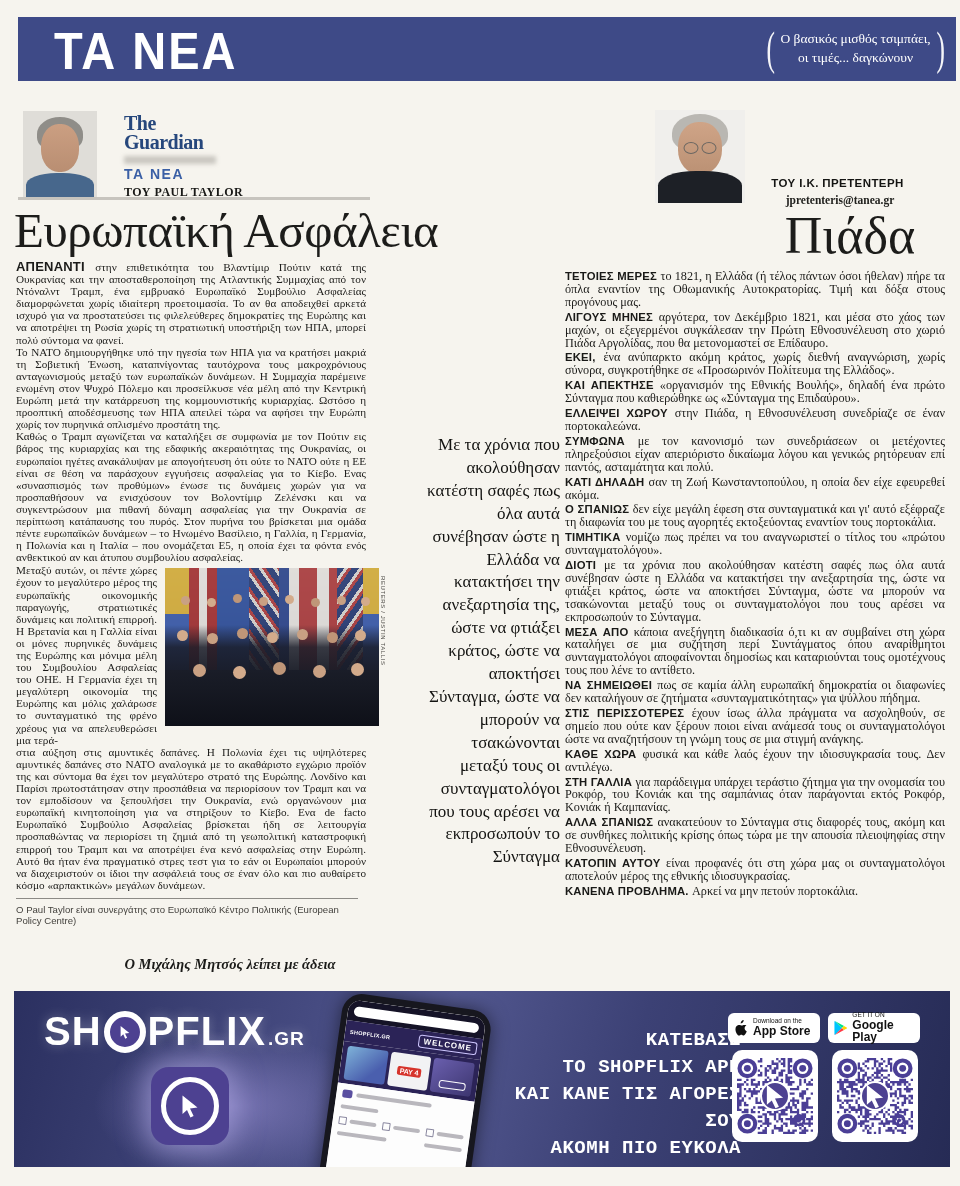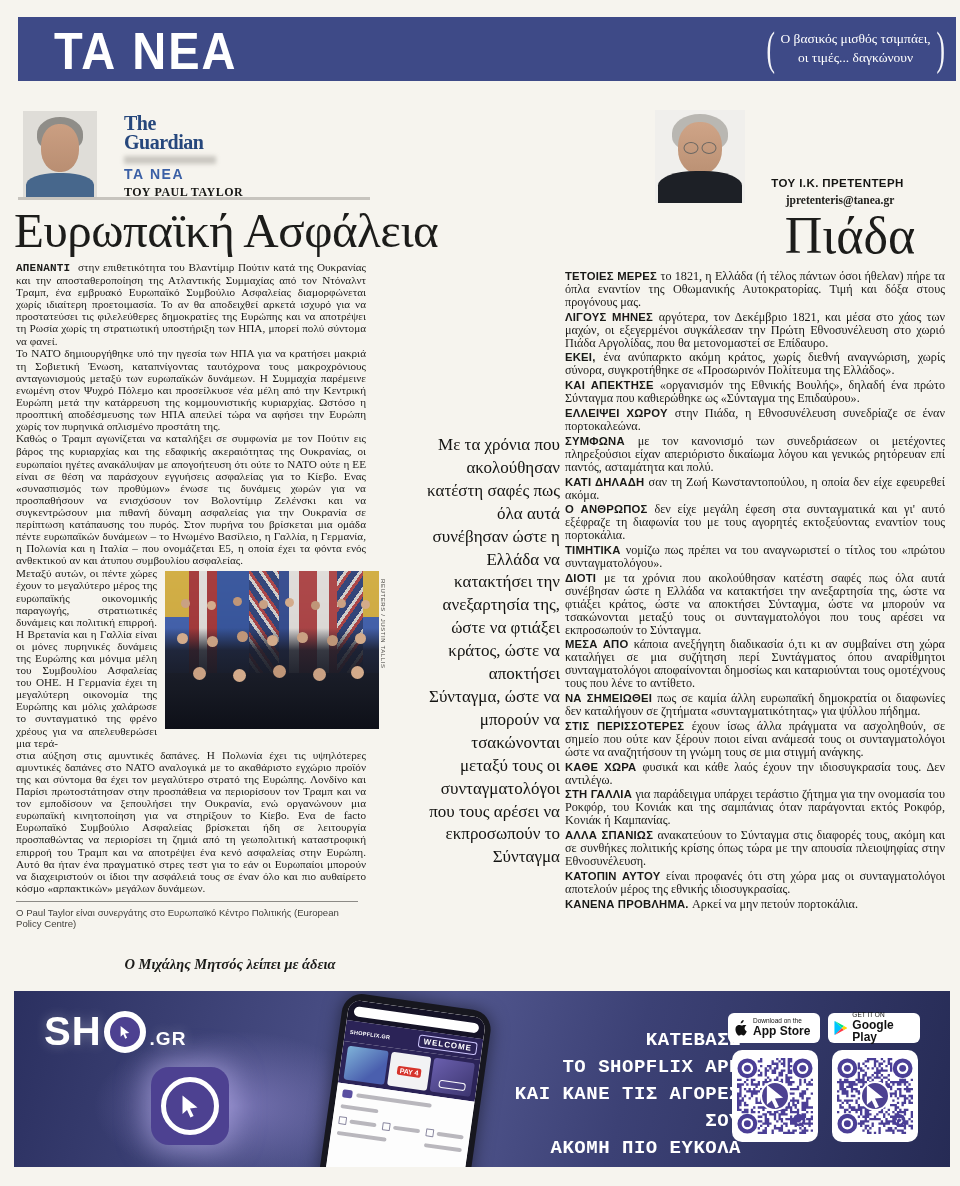--- a/index.html
+++ b/index.html
@@ -33,21 +33,21 @@
   .guardian-logo{position:absolute;left:124px;top:114px;color:#26477c;font-weight:bold;font-size:20px;line-height:.95;letter-spacing:-.5px;}
   .guardian-smudge{position:absolute;left:124px;top:156px;width:92px;height:8px;background:#b7b4ae;filter:blur(2px);opacity:.7;}
   .tanea-sub{position:absolute;left:124px;top:166px;color:#3a5fa5;font-family:"Liberation Sans",sans-serif;font-weight:bold;font-size:14px;letter-spacing:1.5px;}
   .byline-left{position:absolute;left:124px;top:185px;font-weight:bold;font-size:12px;color:#191917;letter-spacing:.5px;}
   .left-rule{position:absolute;left:18px;top:197px;width:352px;height:3px;background:#c7c4be;}
   .left-headline{position:absolute;left:14px;top:202px;font-size:49px;color:#1c1c1a;letter-spacing:-.5px;}
 
   
   .left-body{position:absolute;left:16px;top:261px;width:350px;font-size:11.2px;line-height:12.1px;text-align:justify;color:#1b1b19;}
   .lp{margin:0;}
-  .lp b.lead{font-family:Liberation Mono, monospace;font-size:11px;letter-spacing:.2px;}
+  .lp b.lead{font-family:Liberation Sans, sans-serif;font-size:13px;letter-spacing:.2px;}
   .lp b.lead:not(:empty)::after{content:" ";}
   .media-row{display:flex;margin-top:1px;}
   .narrow-col{width:141px;margin-right:8px;}
   .eu-photo{position:relative;width:214px;height:158px;margin:4px -26px 0 0;background:linear-gradient(180deg,#9aa0ac 0,#7b8292 25%,#3a3f52 60%,#191b26 100%);flex:none;}
   .flag{position:absolute;top:0;height:102px;opacity:.9;filter:blur(.6px);}
   .fl1{left:0;width:24px;background:linear-gradient(180deg,#d9b13c 0 45%,#3f5fae 45%);}
   .fl2{left:24px;width:28px;background:linear-gradient(90deg,#a83434 0 35%,#e8e4df 35% 65%,#a83434 65%);}
   .fl3{left:52px;width:32px;background:#33539e;}
   .fl4{left:84px;width:30px;background:repeating-linear-gradient(55deg,#2c3f77 0 6px,#d8d5d0 6px 9px,#b04040 9px 12px);}
   .fl5{left:114px;width:30px;background:linear-gradient(90deg,#31498f 0 33%,#e8e4df 33% 66%,#b04040 66%);}
@@ -229,21 +229,21 @@
 
         <p class="rp"><b class="lead">ΚΑΙ ΑΠΕΚΤΗΣΕ</b><span>«οργανισμόν της Εθνικής Βουλής», δηλαδή ένα πρώτο Σύνταγμα που καθιερώθηκε ως «Σύνταγμα της Επιδαύρου».</span></p>
 
         <p class="rp"><b class="lead">ΕΛΛΕΙΨΕΙ ΧΩΡΟΥ</b><span>στην Πιάδα, η Εθνοσυνέλευση συνεδρίαζε σε έναν πορτοκαλεώνα.</span></p>
 
         <p class="rp"><b class="lead">ΣΥΜΦΩΝΑ</b><span>με τον κανονισμό των συνεδριάσεων οι μετέχοντες πληρεξούσιοι είχαν απεριόριστο δικαίωμα λόγου και γενικώς ρητόρευαν επί παντός, ασταμάτητα και πολύ.</span></p>
 
         <p class="rp"><b class="lead">ΚΑΤΙ ΔΗΛΑΔΗ</b><span>σαν τη Ζωή Κωνσταντοπούλου, η οποία δεν είχε εφευρεθεί ακόμα.</span></p>
 
 
-        <p class="rp"><b class="lead">Ο ΑΝΘΡΩΠΟΣ</b><span>δεν είχε μεγάλη έφεση στα συνταγματικά και γι' αυτό εξέφραζε τη διαφωνία του με τους αγορητές εκτοξεύοντας εναντίον τους πορτοκάλια.</span></p>
+        <p class="rp"><b class="lead">Ο ΣΠΑΝΙΩΣ</b><span>δεν είχε μεγάλη έφεση στα συνταγματικά και γι' αυτό εξέφραζε τη διαφωνία του με τους αγορητές εκτοξεύοντας εναντίον τους πορτοκάλια.</span></p>
 
         <p class="rp"><b class="lead">ΤΙΜΗΤΙΚΑ</b><span>νομίζω πως πρέπει να του αναγνωριστεί ο τίτλος του «πρώτου συνταγματολόγου».</span></p>
 
         <p class="rp"><b class="lead">ΔΙΟΤΙ</b><span>με τα χρόνια που ακολούθησαν κατέστη σαφές πως όλα αυτά συνέβησαν ώστε η Ελλάδα να κατακτήσει την ανεξαρτησία της, ώστε να φτιάξει κράτος, ώστε να αποκτήσει Σύνταγμα, ώστε να μπορούν να τσακώνονται μεταξύ τους οι συνταγματολόγοι που τους αρέσει να εκπροσωπούν το Σύνταγμα.</span></p>
 
         <p class="rp"><b class="lead">ΜΕΣΑ ΑΠΟ</b><span>κάποια ανεξήγητη διαδικασία ό,τι κι αν συμβαίνει στη χώρα καταλήγει σε μια συζήτηση περί Συντάγματος όπου αναρίθμητοι συνταγματολόγοι αποφαίνονται δημοσίως και καταριούνται τους ομοτέχνους τους που λένε το αντίθετο.</span></p>
 
         <p class="rp"><b class="lead">ΝΑ ΣΗΜΕΙΩΘΕΙ</b><span>πως σε καμία άλλη ευρωπαϊκή δημοκρατία οι διαφωνίες δεν καταλήγουν σε ζητήματα «συνταγματικότητας» για ψύλλου πήδημα.</span></p>
 
         <p class="rp"><b class="lead">ΣΤΙΣ ΠΕΡΙΣΣΟΤΕΡΕΣ</b><span>έχουν ίσως άλλα πράγματα να ασχοληθούν, σε σημείο που ούτε καν ξέρουν ποιοι είναι ανάμεσά τους οι συνταγματολόγοι ώστε να αναζητήσουν τη γνώμη τους σε μια στιγμή ανάγκης.</span></p>
@@ -261,20 +261,21 @@
   </section>
 
   <div class="ad">
     <div class="ad-logo">
       <span>SH</span>
         <span class="logo-o">
           <svg class="cursor-svg" width="14" height="14" viewBox="0 0 16 16">
             <path d="M3 1 L13 9 L8 9.6 L10.4 14.6 L8.3 15.6 L6 10.7 L3 13.4 Z" fill="#fff"></path>
           </svg>
         </span>
+        <span>PFLIX</span>
         <span class="logo-tld">.GR</span>
     </div>
 
     <div class="ad-app-icon">
       <div class="ring">
         <svg class="cursor-svg" width="24" height="24" viewBox="0 0 16 16">
             <path d="M3 1 L13 9 L8 9.6 L10.4 14.6 L8.3 15.6 L6 10.7 L3 13.4 Z" fill="#fff"></path>
           </svg>
       </div>
     </div>

